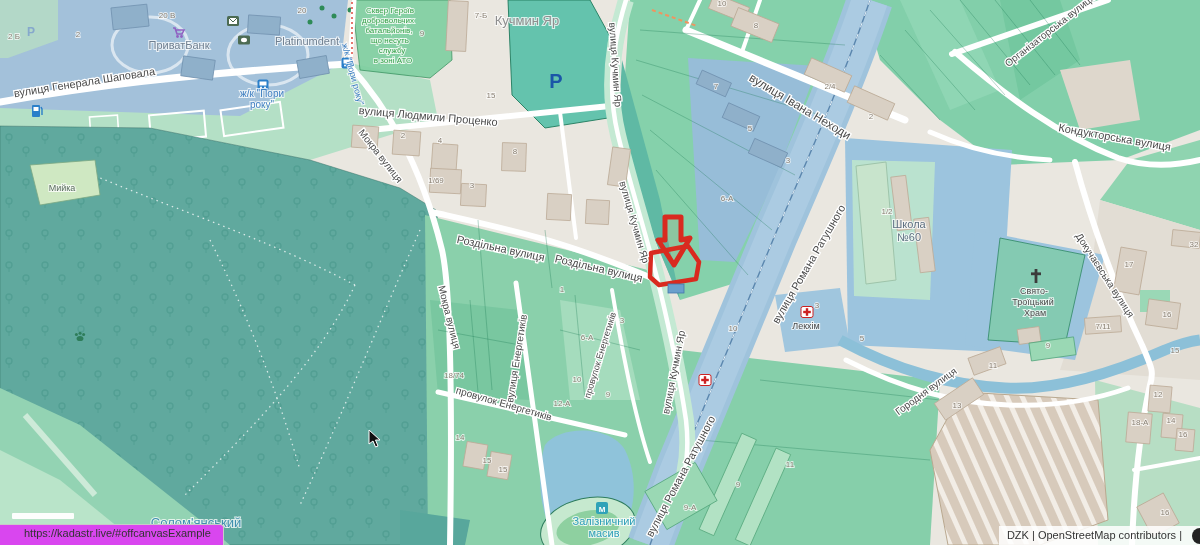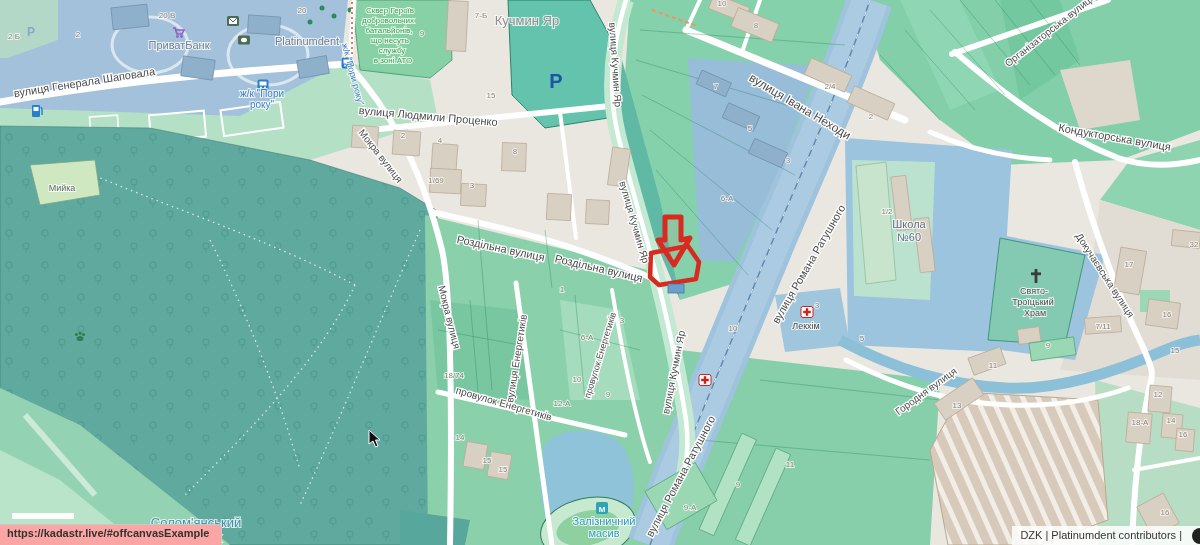--- a/index.html
+++ b/index.html
@@ -11,23 +11,23 @@
   .area-label{font-family:"Liberation Sans",sans-serif;
     stroke:#ffffff;stroke-width:2.1px;stroke-opacity:.75;paint-order:stroke;text-anchor:middle;}
   .hn{font-family:"Liberation Sans",sans-serif;fill:#83796c;fill-opacity:.95;font-size:8px;
     stroke:#ffffff;stroke-width:1.8px;stroke-opacity:.7;paint-order:stroke;text-anchor:middle;}
   .bld{fill:#d9d0c4;stroke:#bcab97;stroke-width:.8;}
   .bldb{fill:#8fb0ca;stroke:#7292b0;stroke-width:.8;}
   .bldg{fill:#b2e2c4;stroke:#5aab80;stroke-width:.8;}
   .pl{stroke:#1b7a54;stroke-opacity:.4;stroke-width:.8;fill:none;}
   .road{stroke:#ffffff;fill:none;stroke-linecap:round;}
   .trail{stroke:#ffffff;stroke-opacity:.75;stroke-width:1.3;fill:none;stroke-dasharray:1.5,4;}
-  #url-bar{position:absolute;left:0;bottom:0;height:17px;background:#fca5a5;
+  #url-bar{position:absolute;left:0;bottom:0;height:17px;background:#d946ef;
     border:1px solid #c9c9c9;border-left:none;border-bottom:none;border-radius:0 4px 0 0;
-    padding:2px 12px 1px 7px;font-size:11px;color:#333;white-space:nowrap;font-weight:bold;}
+    padding:2px 12px 1px 24px;font-size:11px;color:#333;white-space:nowrap;}
   #attribution{position:absolute;right:0;bottom:0;height:16px;background:rgba(255,255,255,.85);
     font-size:11px;color:#333;padding:3px 18px 0 8px;white-space:nowrap;}
   #attr-icon{position:absolute;right:-8px;bottom:1px;width:16px;height:16px;border-radius:50%;
     background:#222;}
   #scale-bar{position:absolute;left:12px;bottom:26px;width:62px;height:6px;
     background:rgba(255,255,255,.95);border-radius:1px;}
 </style>
 </head>
 <body>
 
@@ -379,15 +379,15 @@
         <text class="hn" transform="translate(790 467)">11</text>
         <text class="hn" transform="translate(733 331)">10</text>
         <text class="hn" transform="translate(817 308)">3</text>
       </g>
 </svg>
 </div>
 
 <div id="scale-bar"></div>
 <div id="url-bar">https://kadastr.live/#offcanvasExample</div>
 <div id="attribution">
-  <span>DZK | Platinumdent contributors |</span>
+  <span>DZK | OpenStreetMap contributors |</span>
   <span id="attr-icon"></span>
 </div>
 
 </body></html>

